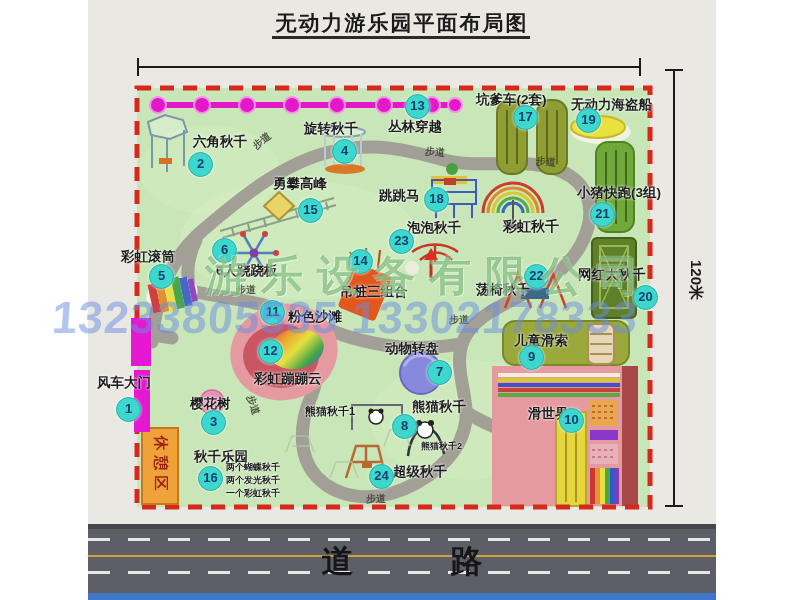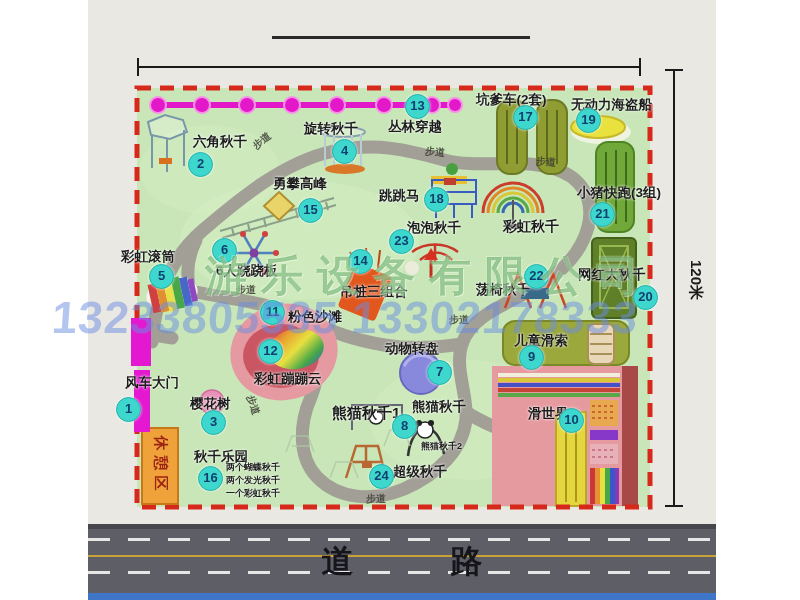--- a/index.html
+++ b/index.html
@@ -255,26 +255,27 @@
     <g stroke="#1a1a1a" stroke-width="2">
       <line x1="138" y1="67" x2="640" y2="67"></line>
       <line x1="138" y1="58" x2="138" y2="76"></line>
       <line x1="640" y1="58" x2="640" y2="76"></line>
       <line x1="674" y1="70" x2="674" y2="506"></line>
       <line x1="665" y1="70" x2="683" y2="70"></line>
       <line x1="665" y1="506" x2="683" y2="506"></line>
     </g>
   </svg>
 
+  <div class="title">无动力游乐园平面布局图</div>
   <div class="title-underline"></div>
   <div class="dim-label dim-v">120米</div>
   <div class="rest-area-label">休憩区</div>
 
   <div id="annotations">
-      <div class="map-label" style="left: 97px; top: 374px; margin-left: 28px;">风车大门</div>
+      <div class="map-label" style="left: 97px; top: 374px;">风车大门</div>
       <div class="badge" style="left: 116px; top: 397px;">1</div>
       <div class="map-label" style="left: 193px; top: 133px;">六角秋千</div>
       <div class="badge" style="left: 188px; top: 152px;">2</div>
       <div class="map-label" style="left: 190px; top: 395px;">樱花树</div>
       <div class="badge" style="left: 201px; top: 410px;">3</div>
       <div class="map-label" style="left: 304px; top: 120px;">旋转秋千</div>
       <div class="badge" style="left: 332px; top: 139px;">4</div>
       <div class="map-label" style="left: 121px; top: 248px;">彩虹滚筒</div>
       <div class="badge" style="left: 149px; top: 264px;">5</div>
       <div class="map-label" style="left: 216px; top: 262px;">6人跷跷板</div>
@@ -309,21 +310,21 @@
       <div class="badge" style="left: 605px; top: 285px; margin-left: 28px;">20</div>
       <div class="map-label" style="left: 577px; top: 184px;">小猪快跑(3组)</div>
       <div class="badge" style="left: 590px; top: 202px;">21</div>
       <div class="map-label" style="left: 476px; top: 281px;">荡椅秋千</div>
       <div class="badge" style="left: 524px; top: 264px;">22</div>
       <div class="map-label" style="left: 407px; top: 219px;">泡泡秋千</div>
       <div class="badge" style="left: 389px; top: 229px;">23</div>
       <div class="map-label" style="left: 393px; top: 463px;">超级秋千</div>
       <div class="badge" style="left: 369px; top: 464px;">24</div>
       <div class="map-label" style="left: 503px; top: 218px; font-size: 14px;">彩虹秋千</div>
-      <div class="map-label" style="left: 332px; top: 404px; font-size: 15px;">熊猫秋千1</div>
+      <div class="map-label" style="left: 305px; top: 404px; font-size: 11px;">熊猫秋千1</div>
       <div class="map-label" style="left: 421px; top: 440px; font-size: 9px;">熊猫秋千2</div>
       <div class="map-label" style="left: 226px; top: 461px; font-size: 9px;">两个蝴蝶秋千</div>
       <div class="map-label" style="left: 226px; top: 474px; font-size: 9px;">两个发光秋千</div>
       <div class="map-label" style="left: 226px; top: 487px; font-size: 9px;">一个彩虹秋千</div>
       <div class="walkway" style="left: 252px; top: 134px; transform: rotate(-38deg);">步道</div>
       <div class="walkway" style="left: 425px; top: 145px; transform: rotate(6deg);">步道</div>
       <div class="walkway" style="left: 536px; top: 155px; transform: rotate(4deg);">步道</div>
       <div class="walkway" style="left: 236px; top: 283px; transform: rotate(0deg);">步道</div>
       <div class="walkway" style="left: 449px; top: 313px; transform: rotate(0deg);">步道</div>
       <div class="walkway" style="left: 243px; top: 398px; transform: rotate(72deg);">步道</div>

